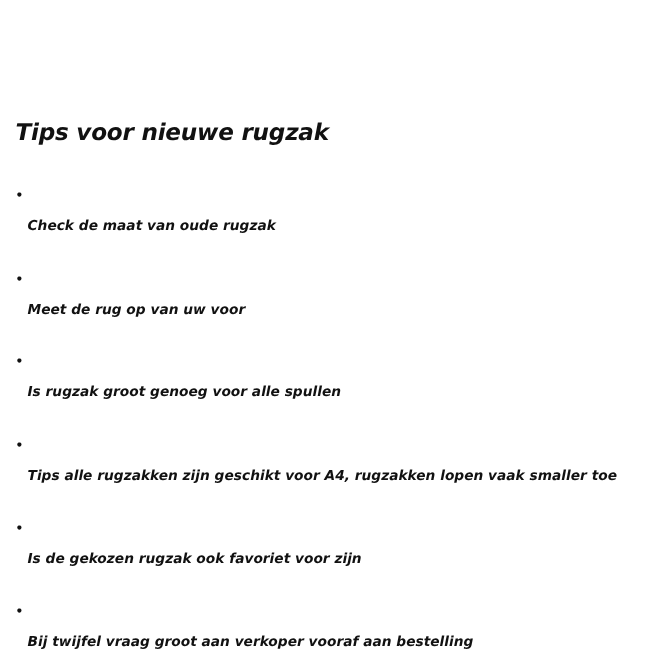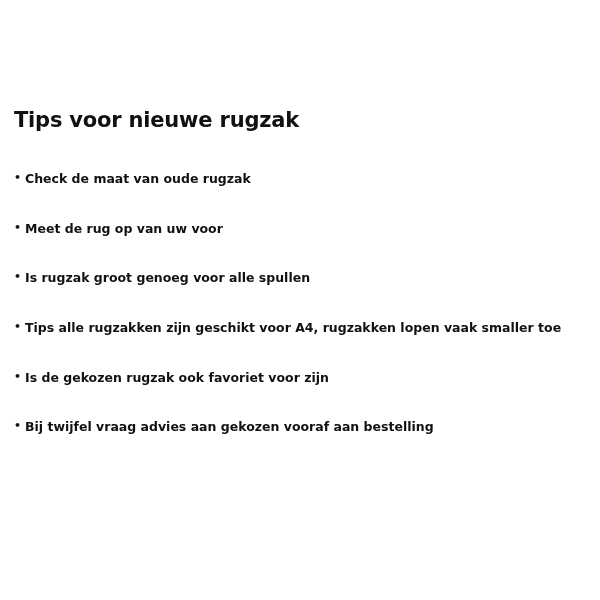--- a/index.html
+++ b/index.html
@@ -13,20 +13,21 @@
     font-family: "DejaVu Sans", sans-serif;
     color: #111111;
     overflow: hidden;
   }
   .slide {
     position: relative;
     width: 600px;
     height: 600px;
     box-sizing: border-box;
     padding: 108px 14px 0 14px;
+    font-style: italic;
   }
   .slide-title {
     font-size: 21px;
     font-weight: bold;
     letter-spacing: -0.2px;
     color: #111111;
     margin: 0 0 38px 0;
     line-height: 1.2;
   }
   .bullet-list {
@@ -46,20 +47,21 @@
   .bullet-marker {
     flex: 0 0 auto;
     width: 11px;
     font-size: 11px;
     line-height: 1.25;
     color: #111111;
   }
   .bullet-text {
     flex: 1 1 auto;
     white-space: nowrap;
+    margin-top: 26px;
   }
 </style>
 </head>
 <body>
 
 <div class="slide">
 
   <h1 class="slide-title">Tips voor nieuwe rugzak</h1>
 
   <ul class="bullet-list">
@@ -84,17 +86,17 @@
       <span class="bullet-text">Tips alle rugzakken zijn geschikt voor A4, rugzakken lopen vaak smaller toe</span>
     </li>
 
     <li class="bullet-item">
       <span class="bullet-marker">•</span>
       <span class="bullet-text">Is de gekozen rugzak ook favoriet voor zijn</span>
     </li>
 
     <li class="bullet-item">
       <span class="bullet-marker">•</span>
-      <span class="bullet-text">Bij twijfel vraag advies aan gekozen vooraf aan bestelling</span>
+      <span class="bullet-text">Bij twijfel vraag groot aan verkoper vooraf aan bestelling</span>
     </li>
 
   </ul>
 </div>
 
 </body></html>

